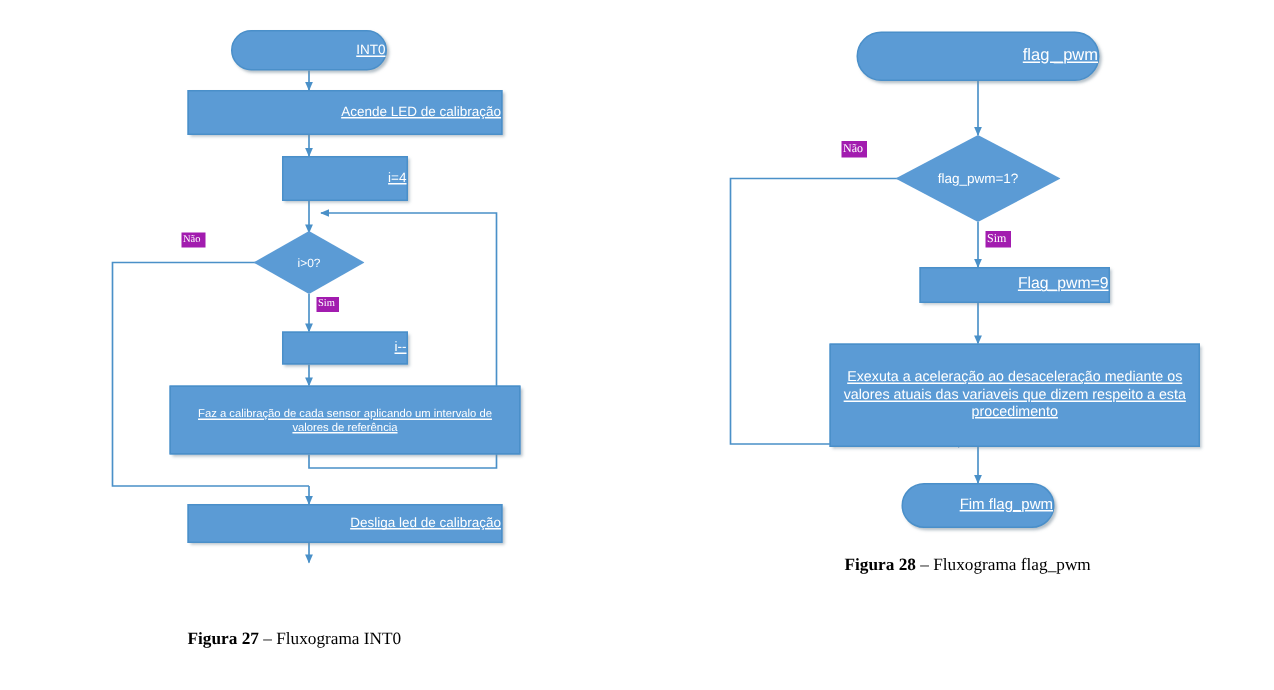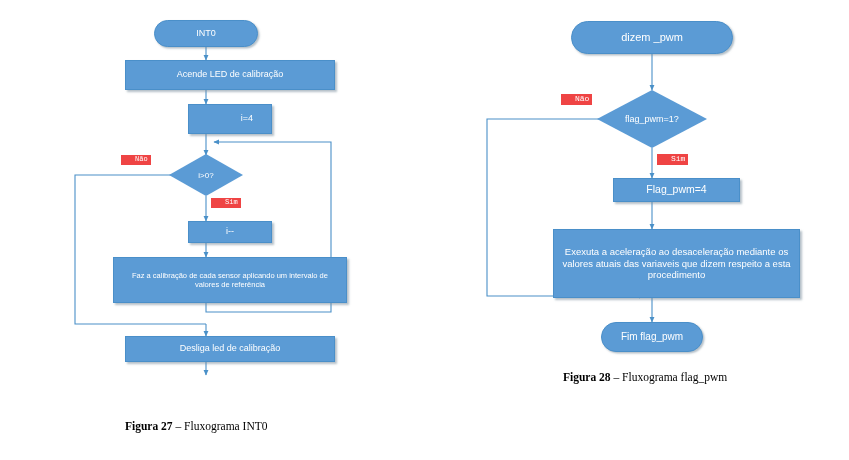--- a/index.html
+++ b/index.html
@@ -21,26 +21,27 @@
     height: 460px;
   }
   
   .node {
     position: absolute;
     box-sizing: border-box;
     background: #5b9bd5;
     color: #ffffff;
     display: flex;
     align-items: center;
-    justify-content: center;
+    justify-content: flex-end;
     text-align: center;
     font-family: "Liberation Sans", sans-serif;
     line-height: 1.25;
     z-index: 3;
     box-shadow: 1.5px 1.5px 2px rgba(120,140,155,0.55);
+    text-decoration: underline;
   }
   .node.process {
     border: 1px solid #4a8fc9;
     margin-left: 24px;
   }
   .node.terminator {
     border-radius: 999px;
     border: 1px solid #4a8fc9;
   }
   
@@ -66,26 +67,26 @@
     align-items: center;
     justify-content: center;
     color: #ffffff;
     text-align: center;
     font-family: "Liberation Sans", sans-serif;
     z-index: 4;
   }
   
   .branch-label {
     position: absolute;
-    background: #ef4444;
+    background: #a21caf;
     color: #ffffff;
     font-size: 7px;
-    padding: 1px 3px 1px 14px;
+    padding: 1px 3px 1px 1px;
     line-height: 1.1;
-    font-family: Liberation Mono, monospace;
+    font-family: Liberation Serif, serif;
     z-index: 5;
     white-space: nowrap;
   }
   
   .wires {
     position: absolute;
     left: 0; top: 0;
     width: 849px;
     height: 460px;
     z-index: 1;
@@ -183,34 +184,34 @@
   <div class="node process" style="left:101px; top:336px; width:210px; height:26px; font-size:9px;">
     <span>Desliga led de calibração</span>
   </div>
 
 
   <div class="caption" style="left:125px; top:420px;">
     <b>Figura 27</b><span class="cap-rest"> – Fluxograma INT0</span>
   </div>
 
   <div class="node terminator" style="left:571px; top:21px; width:162px; height:33px; font-size:11px;">
-    <span>dizem _pwm</span>
+    <span>flag _pwm</span>
   </div>
 
   <div class="diamond-wrap" style="left:597px; top:90px; width:110px; height:58px;">
     <div class="diamond-shape"></div>
     <div class="diamond-label" style="font-size:9px;">flag_pwm=1?</div>
   </div>
 
   <div class="branch-label" style="left:561px; top:94px; font-size:8px;">Não</div>
 
   <div class="branch-label" style="left:657px; top:154px; font-size:8px;">Sim</div>
 
   <div class="node process" style="left:589px; top:178px; width:127px; height:24px; font-size:10.5px;">
-    <span>Flag_pwm=4</span>
+    <span>Flag_pwm=9</span>
   </div>
 
   <div class="node process" style="left:529px; top:229px; width:247px; height:69px; font-size:9.5px; padding:0 4px;">
     <span>Exexuta a aceleração ao desaceleração mediante os valores atuais das variaveis que dizem respeito a esta procedimento</span>
   </div>
 
   <div class="node terminator" style="left:601px; top:322px; width:102px; height:30px; font-size:10px;">
     <span>Fim flag_pwm</span>
   </div>
 

